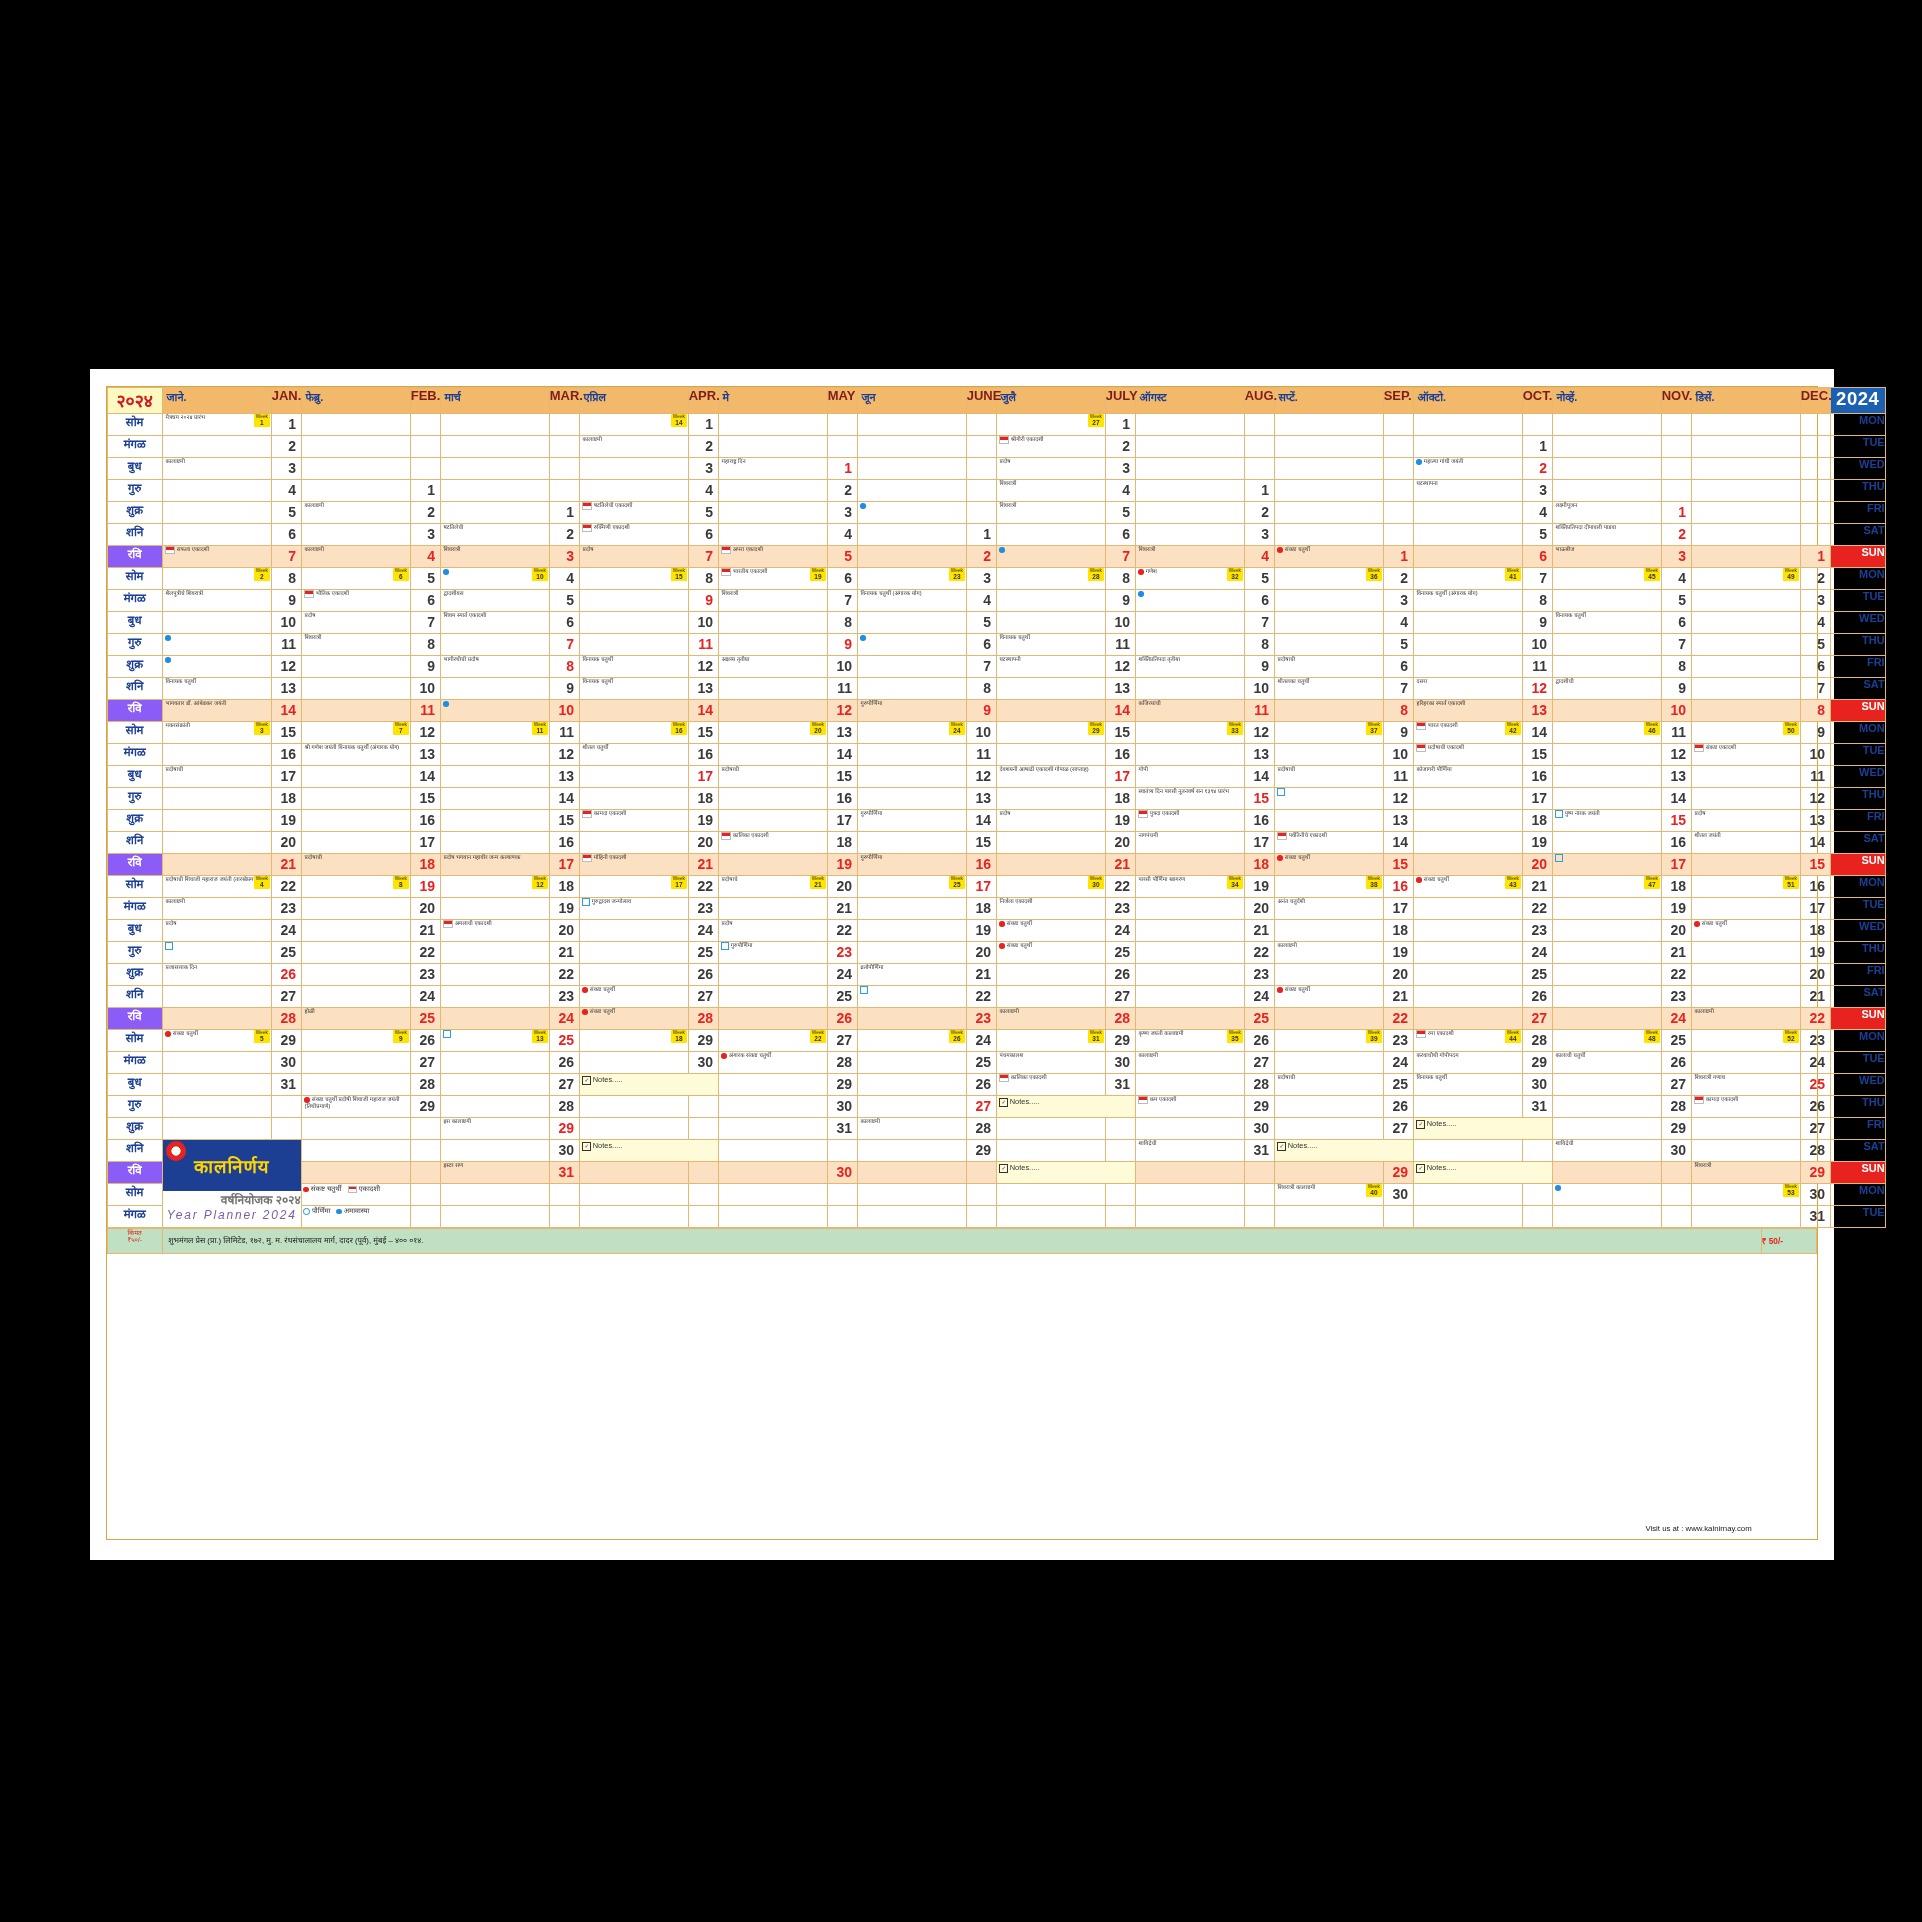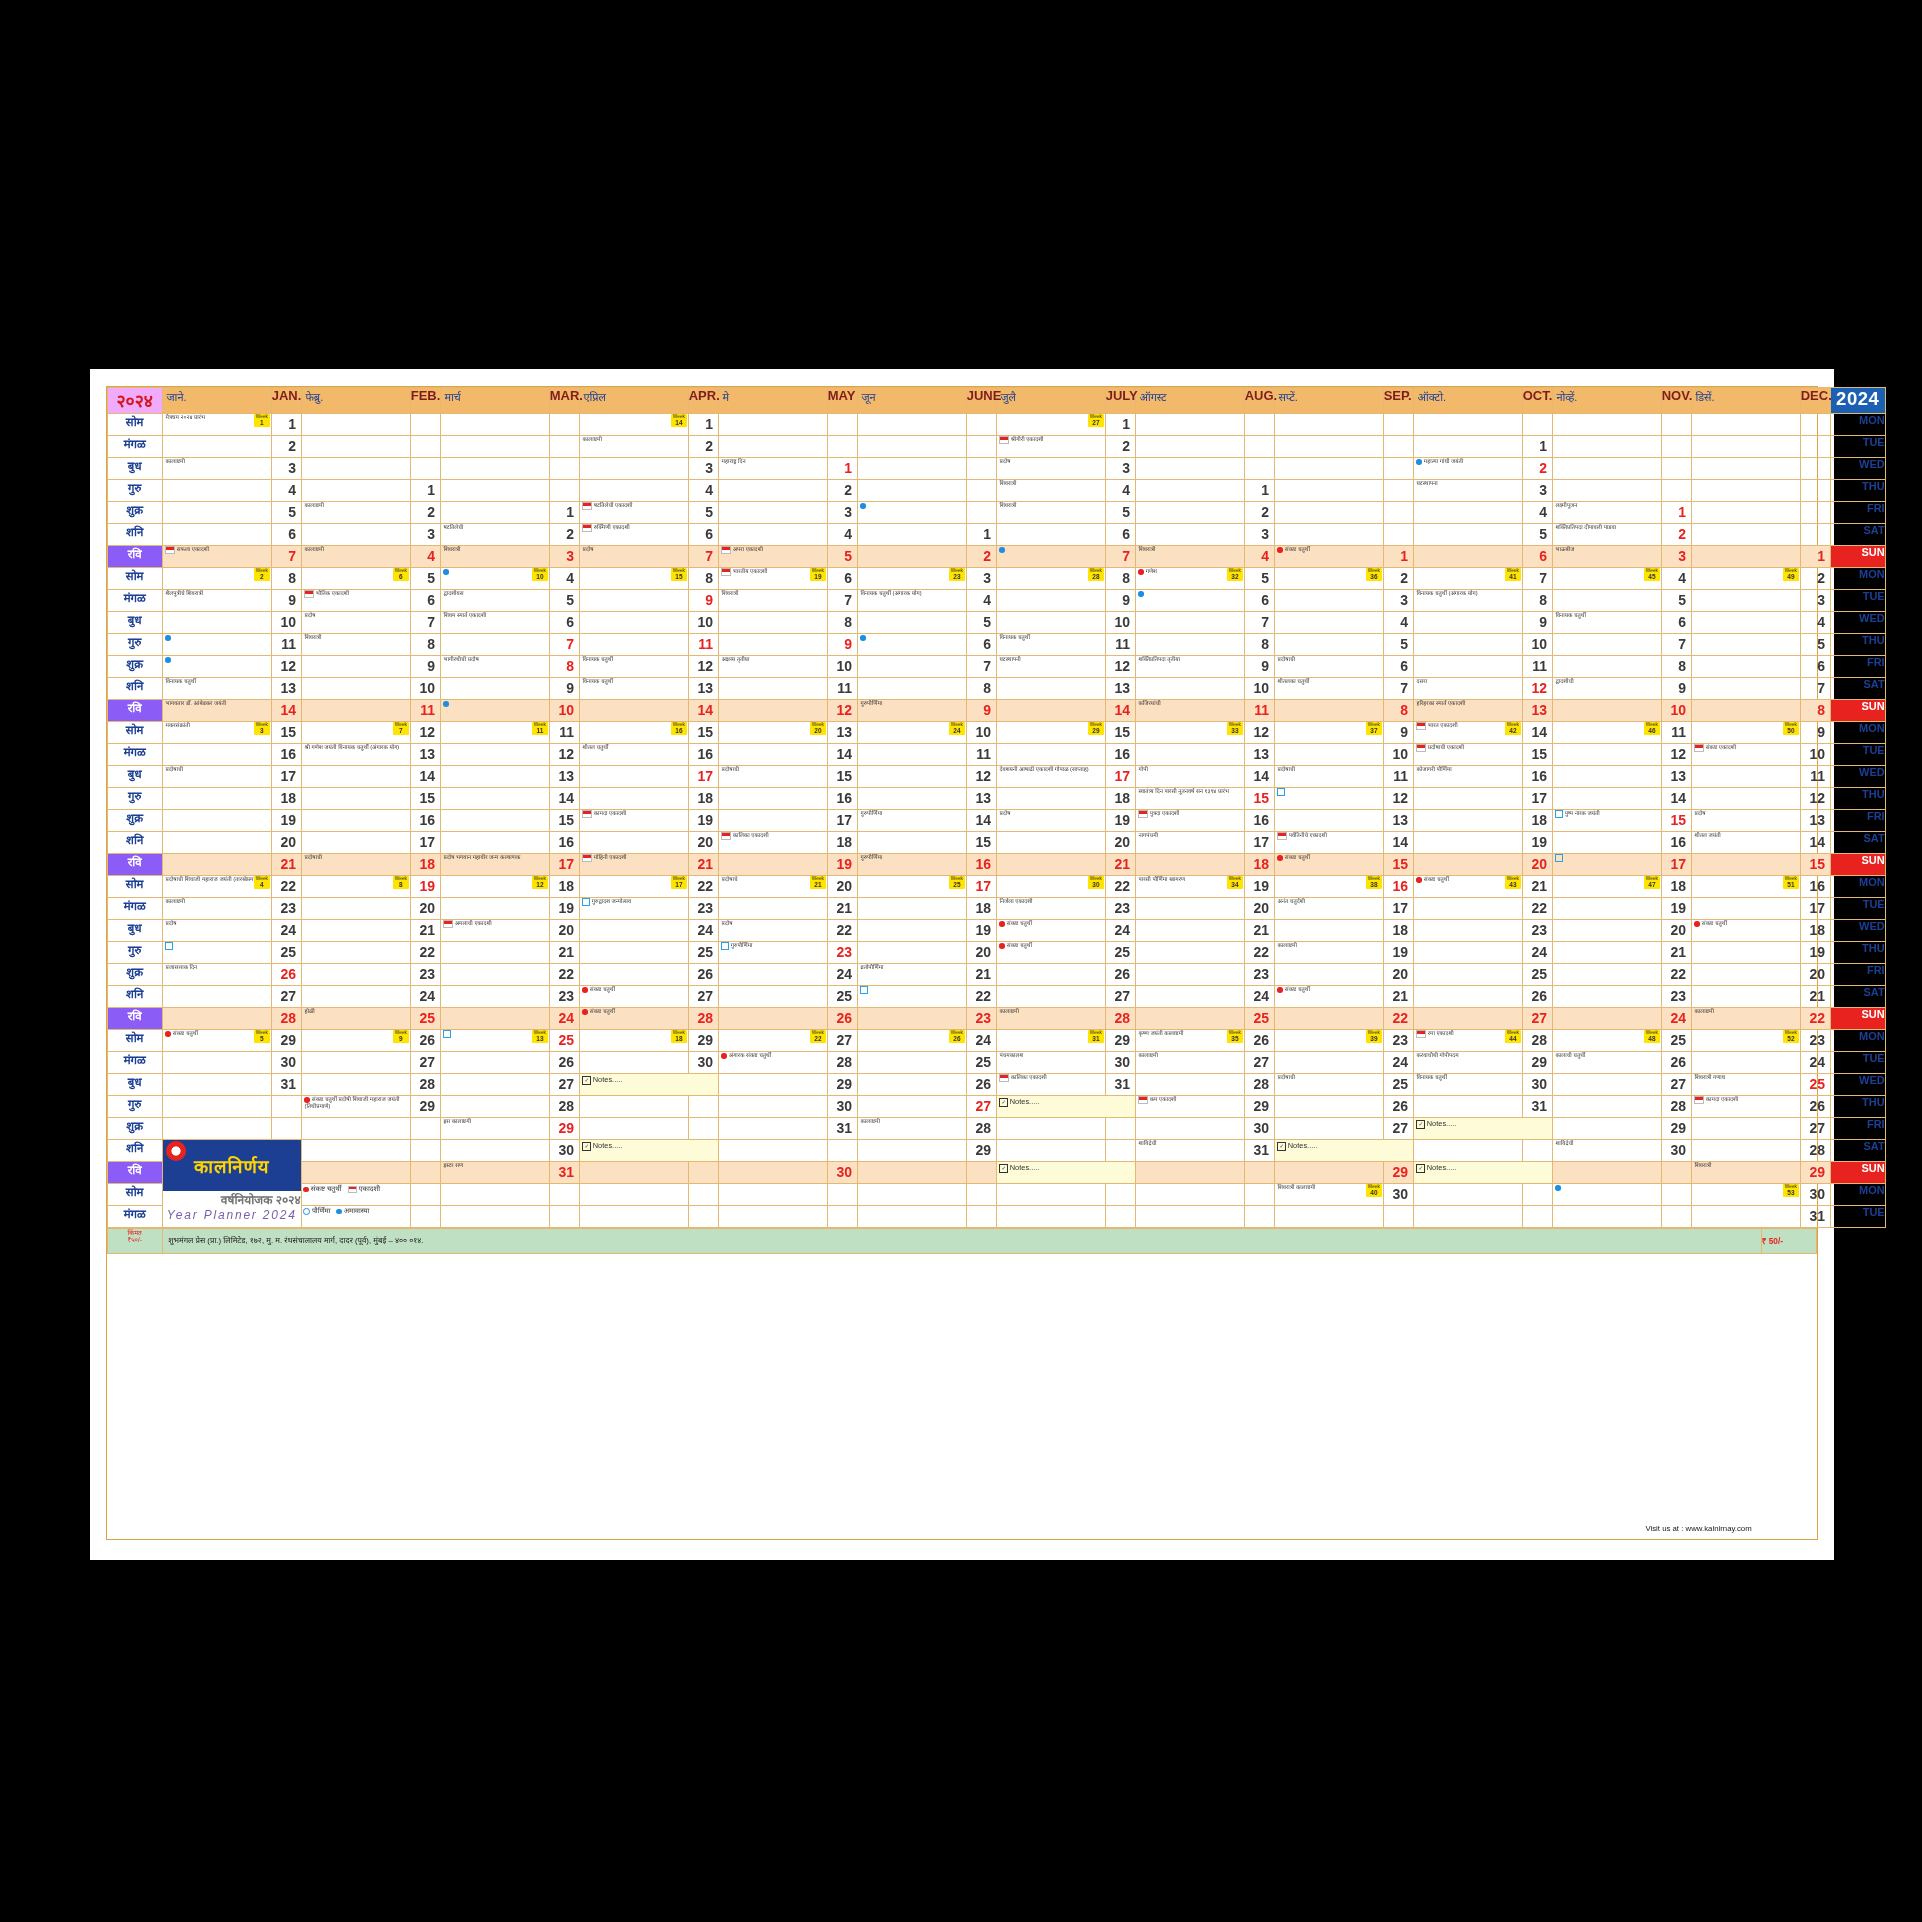--- a/index.html
+++ b/index.html
@@ -10,24 +10,24 @@
   table.cal{border-collapse:collapse;width:100%;table-layout:fixed;}
   table.cal td{border:0.9px solid #e3b872;padding:0;vertical-align:top;}
 
   
   col.wd{width:55px}
   col.mm{width:109px}
   col.dd{width:30px}
   col.wd2{width:55px}
 
   .hdr{background:#f3b96b;height:26px;}
-  .hdr .mmar{font-size:11px;color:#1c3f94;font-weight:normal;padding-left:3.7px;display:inline-block;}
+  .hdr .mmar{font-size:11px;color:#1c3f94;font-weight:bold;padding-left:3.7px;display:inline-block;}
   .hdr .meng{font-size:13px;color:#7f1d1d;font-weight:bold;text-align:left;padding-right:3.7px;display:block;}
   .yearcell{background:#1c60b3;color:#fff;font-size:18.5px;font-weight:bold;text-align:center;letter-spacing:0.5px;}
-  .yearmar{background:#f0abfc;color:#d3171b;font-size:17.5px;font-weight:bold;text-align:center;}
+  .yearmar{background:#fef9c3;color:#d3171b;font-size:17.5px;font-weight:bold;text-align:center;}
 
   tr.row{height:22px;}
   tr.sun{background:#fbe0c2;}
   .wdcell{font-size:11.5px;color:#1c3f94;text-align:center;font-weight:bold;vertical-align:middle;}
   .wdcell.sun{background:#8b5cf6;color:#fff;margin-top:44px;}
   .wdeng{font-size:11px;color:#1c3f94;text-align:right;font-weight:bold;vertical-align:middle;}
   .wdeng.sun{background:#e8221f;color:#fff;}
 
   .ev{position:relative;height:100%;}
   .evtxt{font-size:5.7px;color:#333;line-height:1.15;padding:0.9px 1.8px 0 2.8px;display:block;white-space:nowrap;overflow:hidden;}

